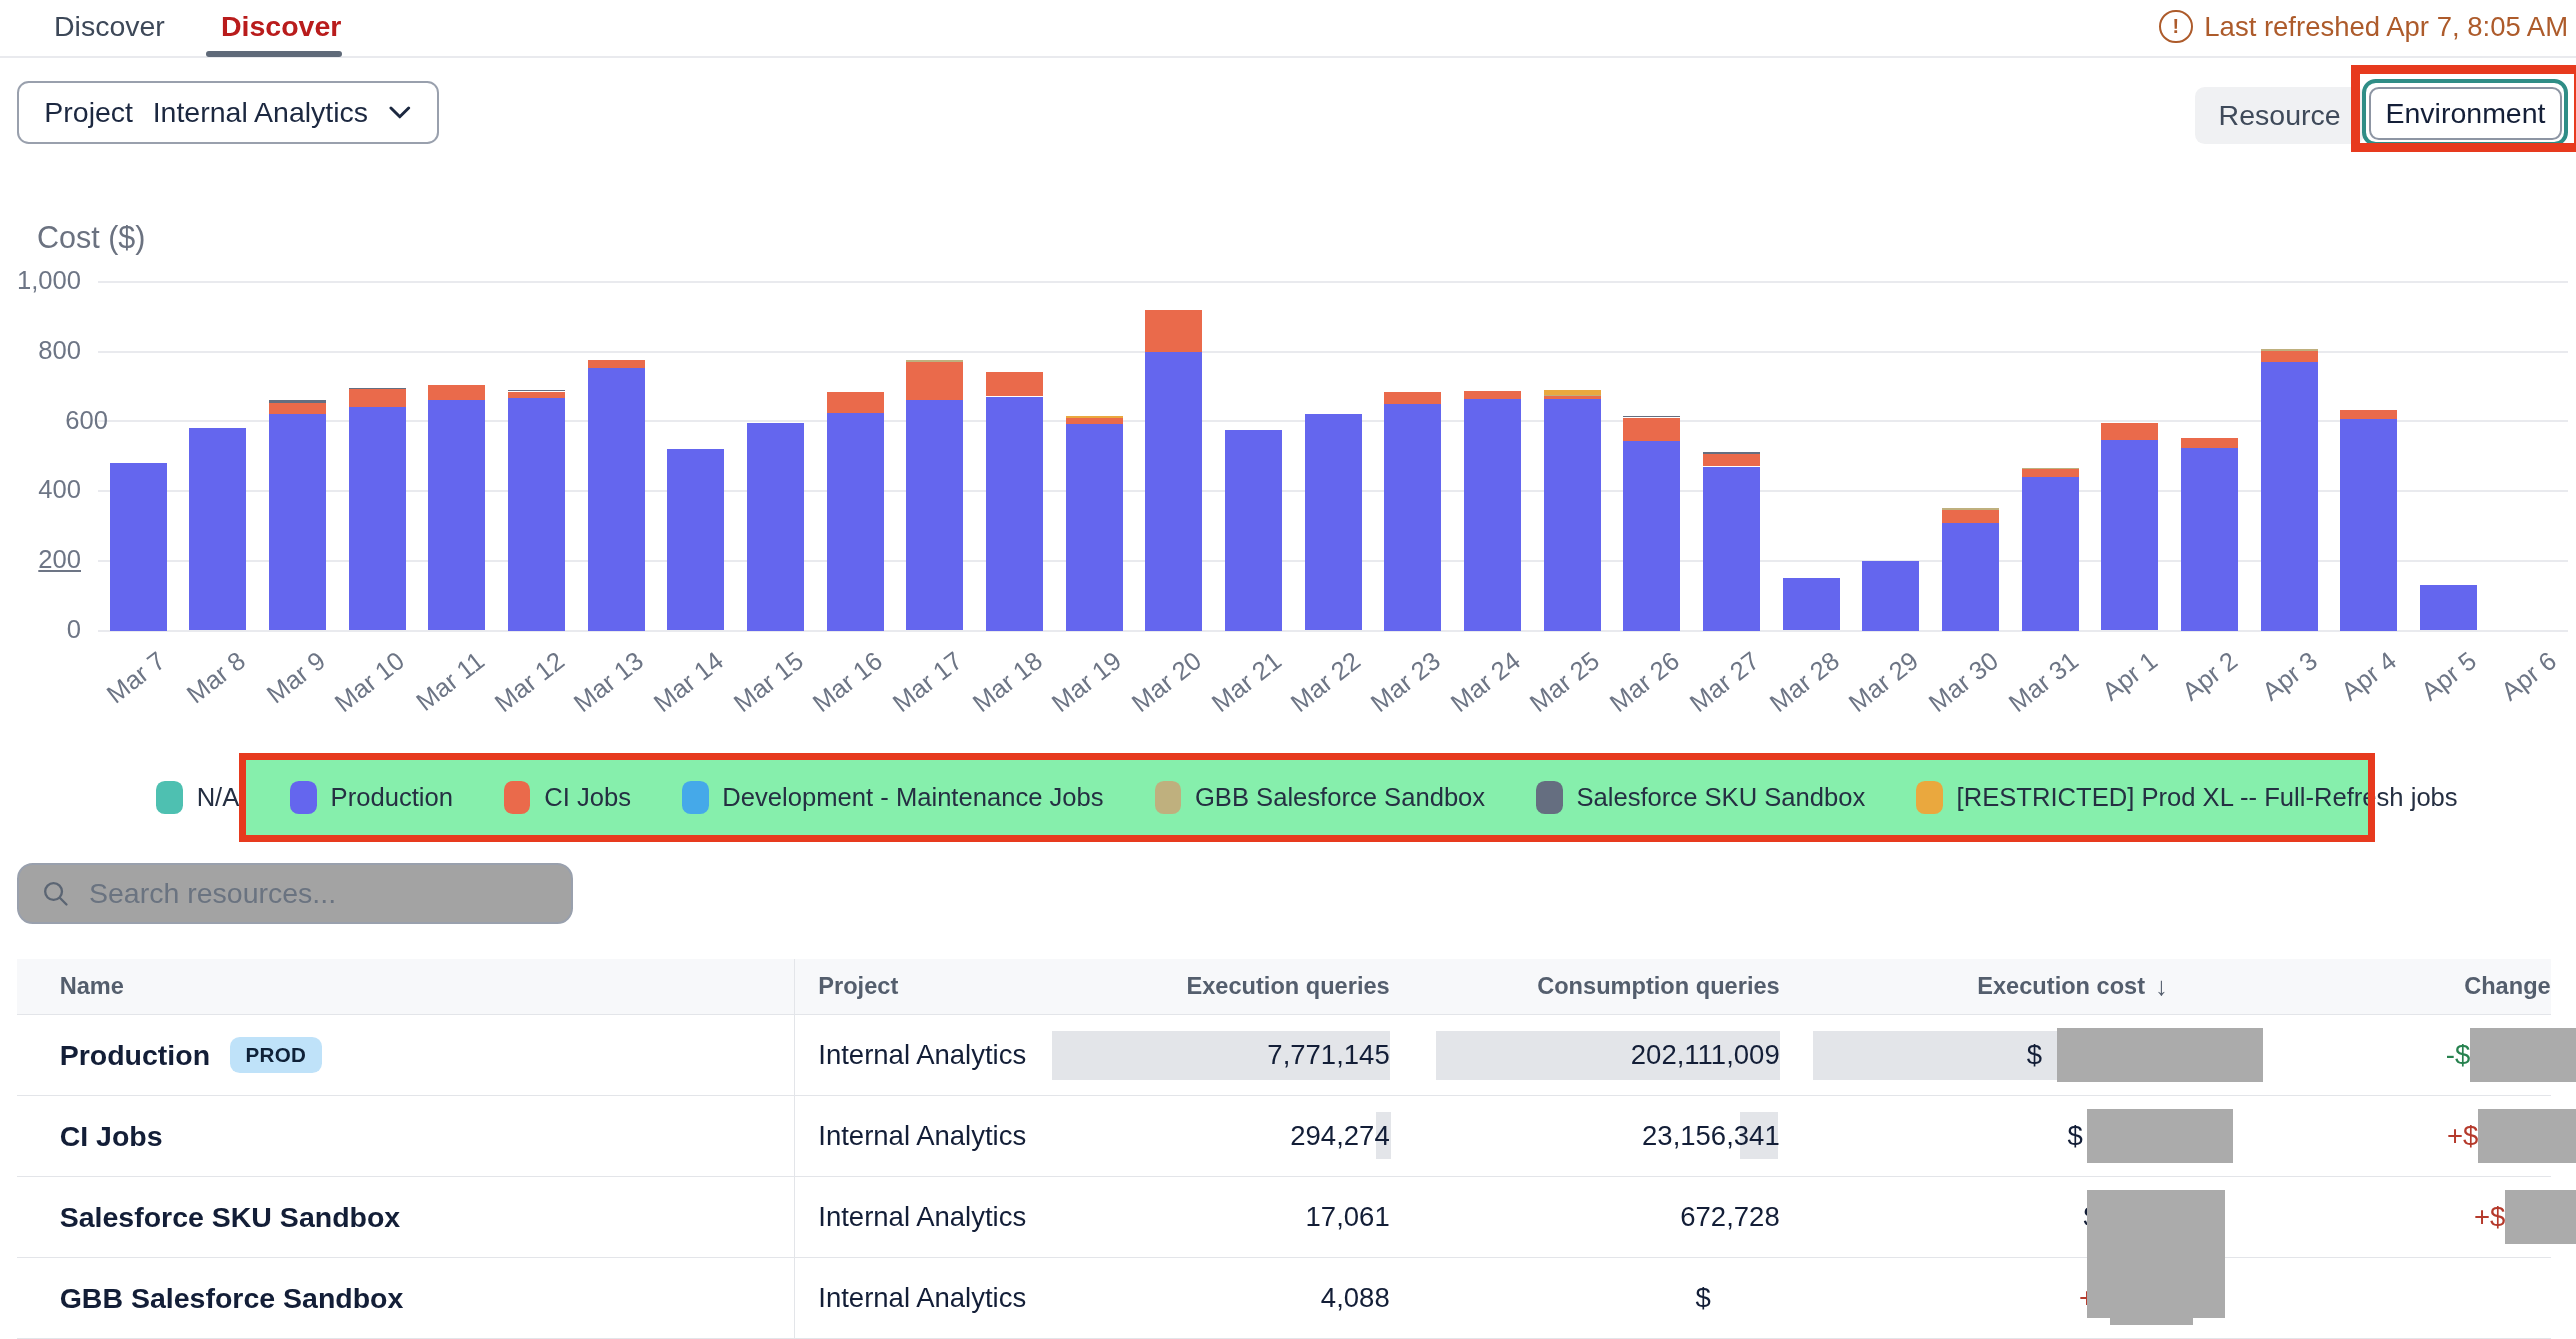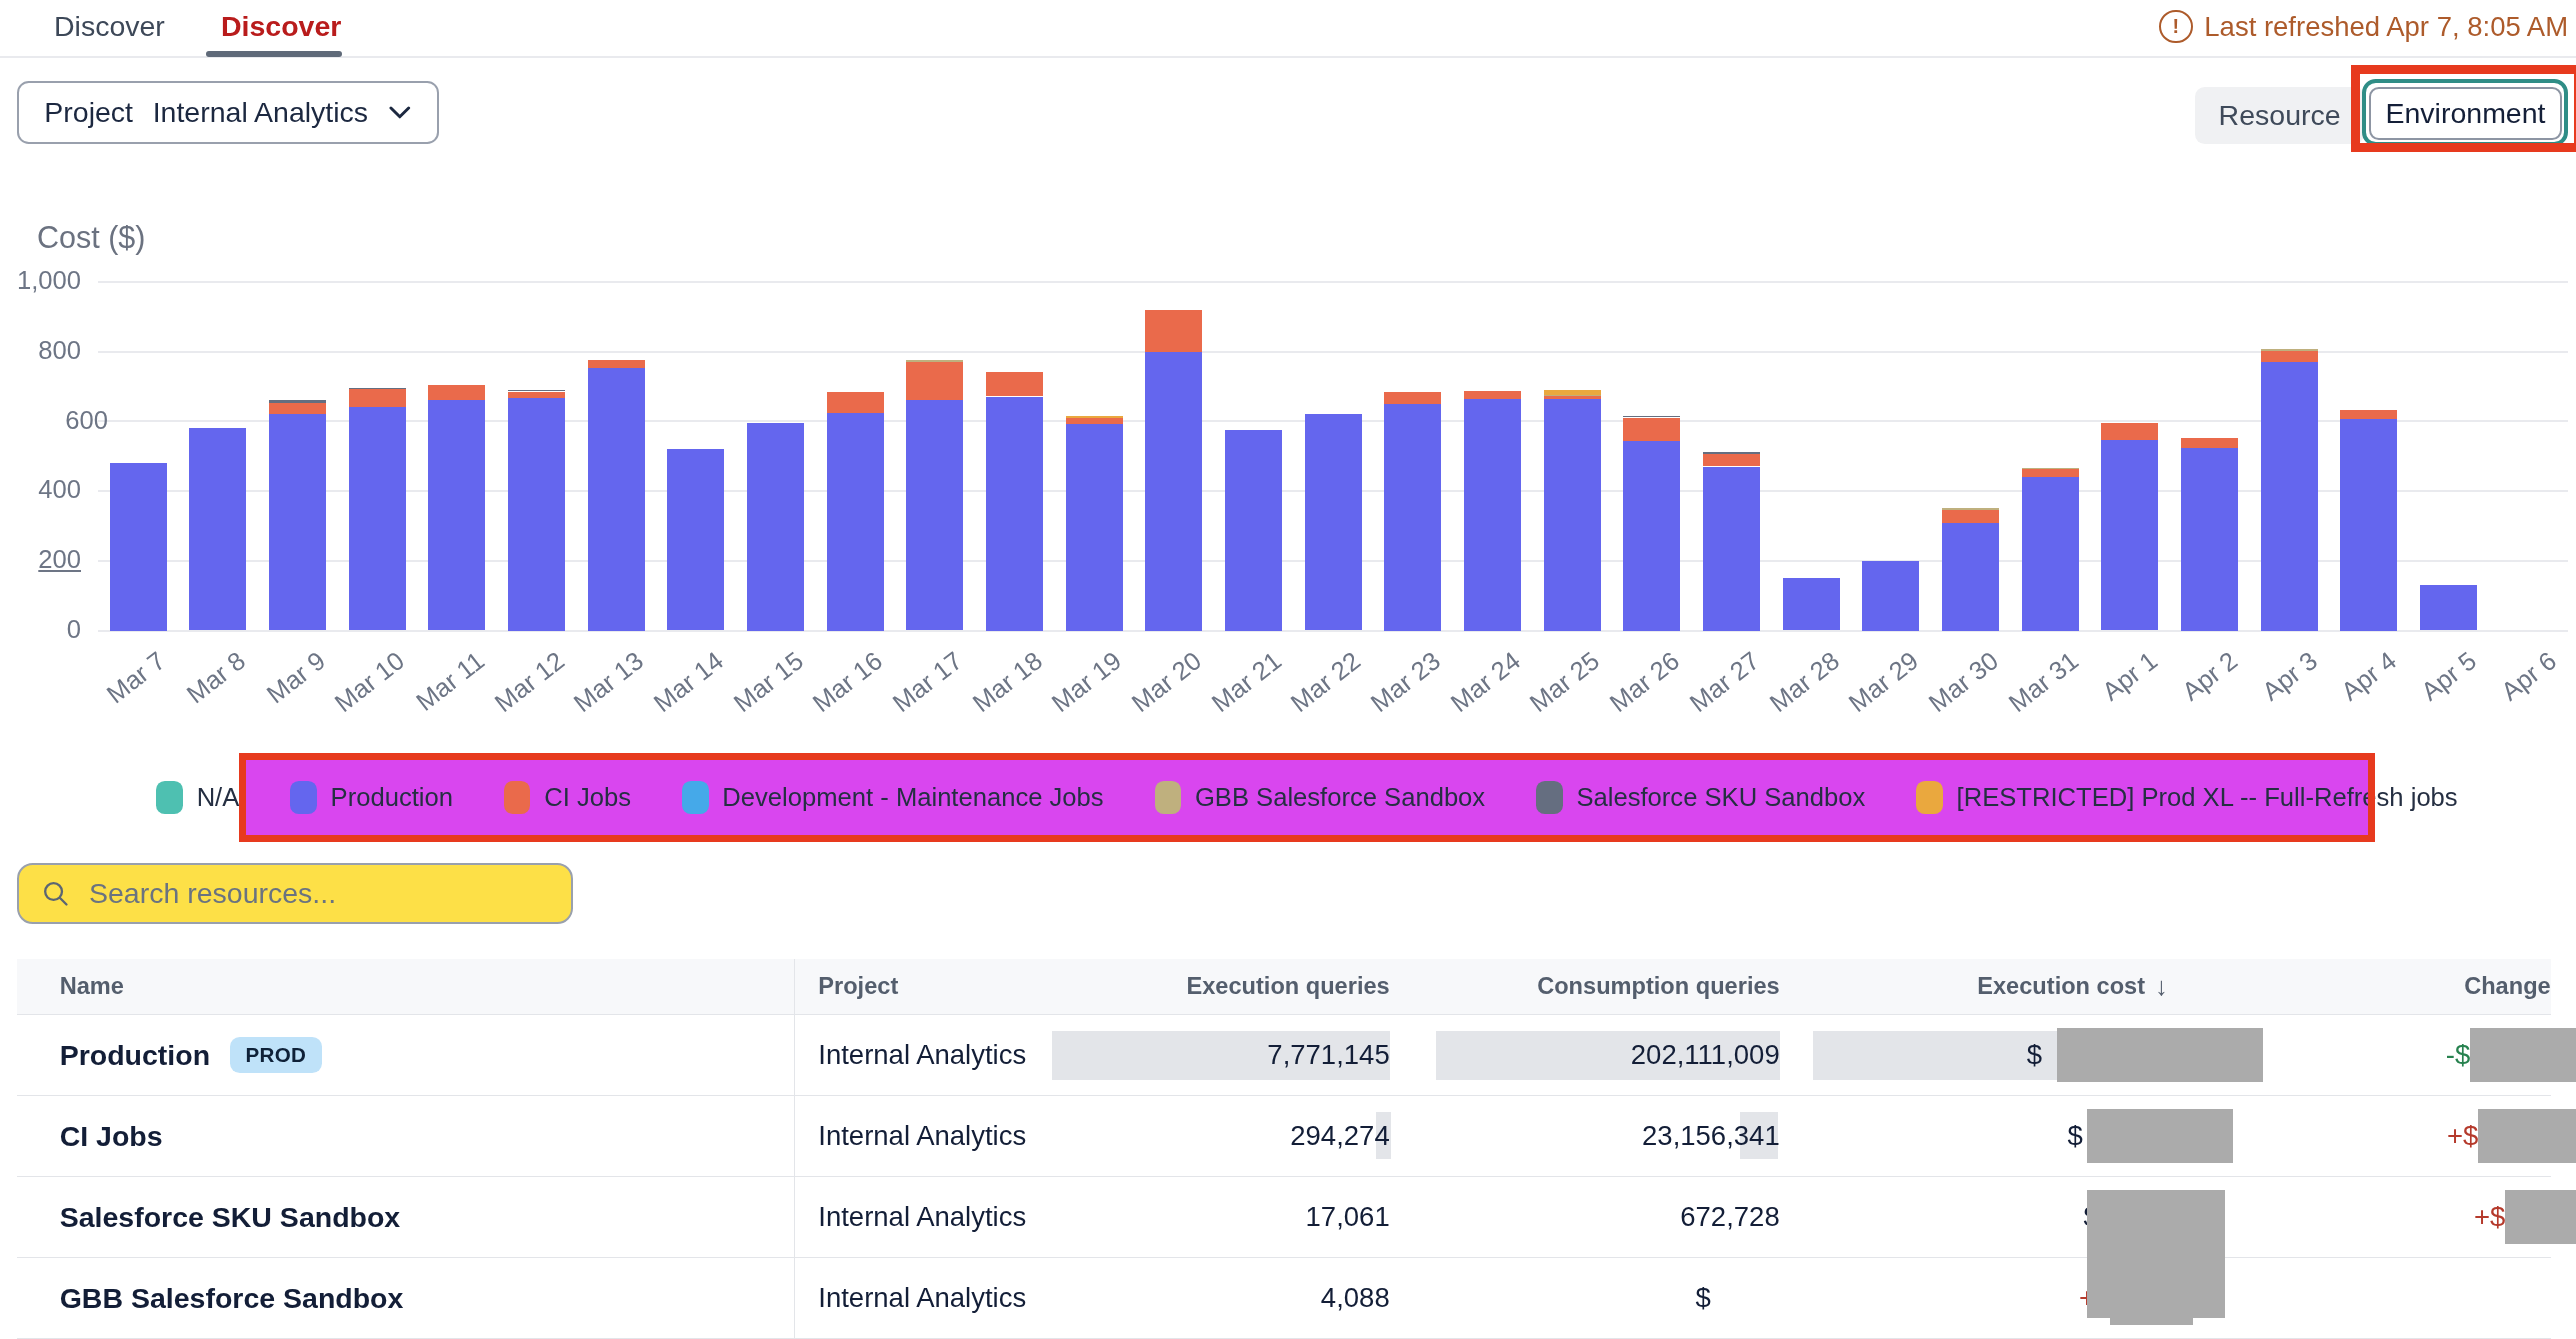--- a/index.html
+++ b/index.html
@@ -25,25 +25,25 @@
   .legend-annotation{left:239px;top:753px;width:2136px;height:89px;border-width:7.9px;}
   
   .chart{position:absolute;left:0;top:206px;width:2576px;height:551px;}
   .chart-title{position:absolute;left:37px;top:13.8px;font-size:30.5px;color:#6b7280;}
   .plot{position:absolute;left:0;top:0;width:100%;height:100%;}
   .gridline{position:absolute;left:98px;right:7.9px;height:2px;background:#e9eaee;}
   .ytick{position:absolute;left:0;width:81px;text-align:right;font-size:25.6px;color:#6d7585;}
   .bar-seg{position:absolute;width:57px;}
   .xlabel{position:absolute;width:147px;text-align:right;font-size:25.6px;color:#6d7585;transform:rotate(-38deg);transform-origin:100% 0;white-space:nowrap;}
   
-  .legend-box{position:absolute;left:239px;top:753px;width:2136px;height:89px;display:flex;align-items:center;justify-content:center;gap:51px;background:#d946ef;}
+  .legend-box{position:absolute;left:239px;top:753px;width:2136px;height:89px;display:flex;align-items:center;justify-content:center;gap:51px;background:#86efac;}
   .legend-item{display:flex;align-items:center;gap:13.8px;font-size:25.6px;color:#252f42;cursor:pointer;white-space:nowrap;}
   .swatch{width:26.5px;height:33px;border-radius:8.8px;flex:0 0 auto;}
   
-  .search{position:absolute;left:16.7px;top:863px;width:556px;height:61px;border:2px solid #99a0ad;border-radius:15.7px;display:flex;align-items:center;padding:0 21.6px;gap:15.7px;box-sizing:border-box;background:#fde047;}
+  .search{position:absolute;left:16.7px;top:863px;width:556px;height:61px;border:2px solid #99a0ad;border-radius:15.7px;display:flex;align-items:center;padding:0 21.6px;gap:15.7px;box-sizing:border-box;background:#a3a3a3;}
   .search input{border:none;outline:none;font-size:28.5px;color:#1c2840;flex:1;font-family:inherit;background:transparent;min-width:0;}
   .search input::placeholder{color:#6a7380;}
   
   .table{position:absolute;left:16.7px;top:959px;width:2534px;}
   .grid6{display:grid;grid-template-columns:778px 299px 296px 390px 388px 1fr;}
   .thead{height:55px;background:#f7f8fa;font-size:23.6px;font-weight:700;color:#545e6d;}
   .cell{height:100%;display:flex;align-items:center;box-sizing:border-box;position:relative;}
   .c0{padding-left:43px;border-right:1px solid #e3e5e9;}
   .c1{padding-left:23.6px;}
   .c2,.c3,.c4,.c5{justify-content:flex-end;}

